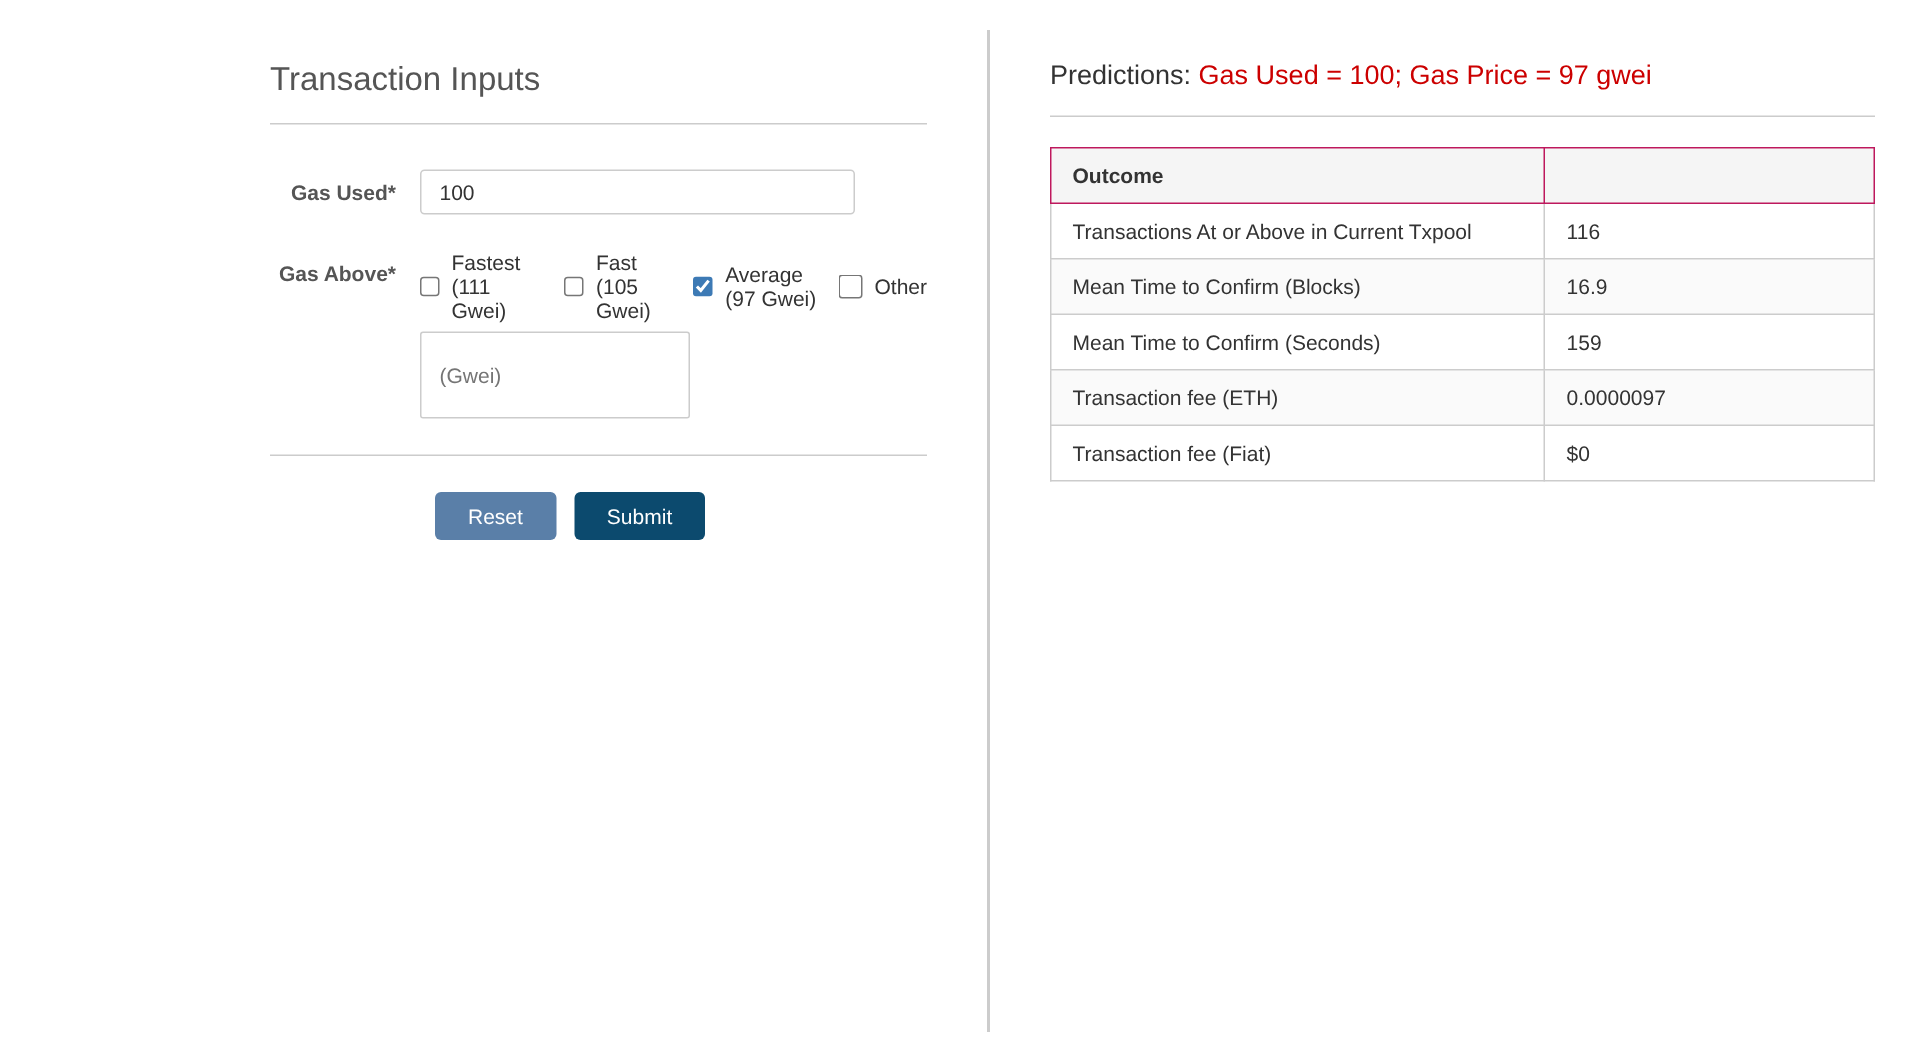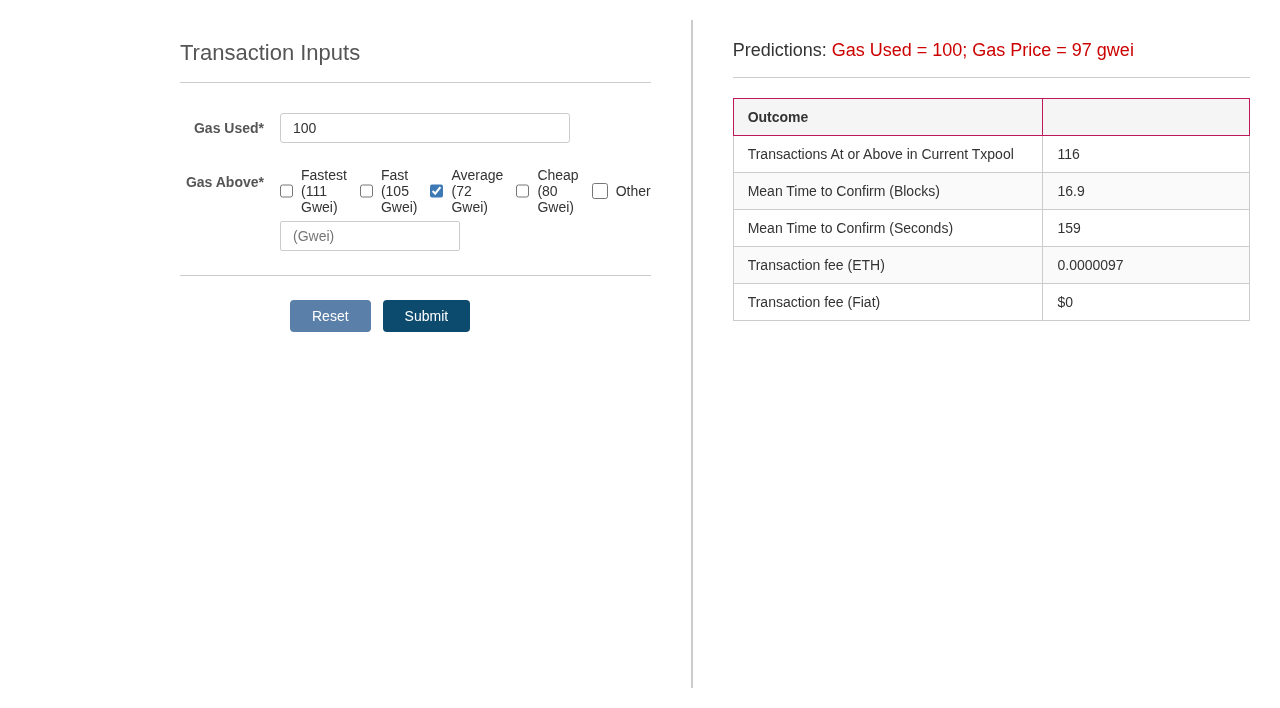--- a/index.html
+++ b/index.html
@@ -98,21 +98,21 @@
     }
 
     .checkbox-label {
       font-size: 14px;
       color: #333;
     }
 
     .other-input {
       margin-top: 6px;
       width: 180px;
-      padding: 6px 12px;
+      padding: 20px 12px;
       border: 1px solid #ccc;
       border-radius: 2px;
       font-size: 14px;
       color: #aaa;
       outline: none;
     }
 
     .divider-bottom {
       border: none;
       border-top: 1px solid #ccc;
@@ -229,25 +229,21 @@
         <div class="checkbox-item">
               <input type="checkbox" id="cb-fastest" style="">
               <label for="cb-fastest" class="checkbox-label">Fastest (111 Gwei)</label>
             </div>
             <div class="checkbox-item">
               <input type="checkbox" id="cb-fast" style="">
               <label for="cb-fast" class="checkbox-label">Fast (105 Gwei)</label>
             </div>
             <div class="checkbox-item">
               <input type="checkbox" id="cb-average" checked="" style="">
-              <label for="cb-average" class="checkbox-label">Average (72 Gwei)</label>
-            </div>
-            <div class="checkbox-item">
-              <input type="checkbox" id="cb-cheap" style="">
-              <label for="cb-cheap" class="checkbox-label">Cheap (80 Gwei)</label>
+              <label for="cb-average" class="checkbox-label">Average (97 Gwei)</label>
             </div>
             <div class="checkbox-item">
               <input type="checkbox" id="cb-other" style="">
               <label for="cb-other" class="checkbox-label">Other</label>
             </div>
           </div>
         <input type="text" class="other-input" placeholder="(Gwei)" style="">
       </div>
     </div>
 

